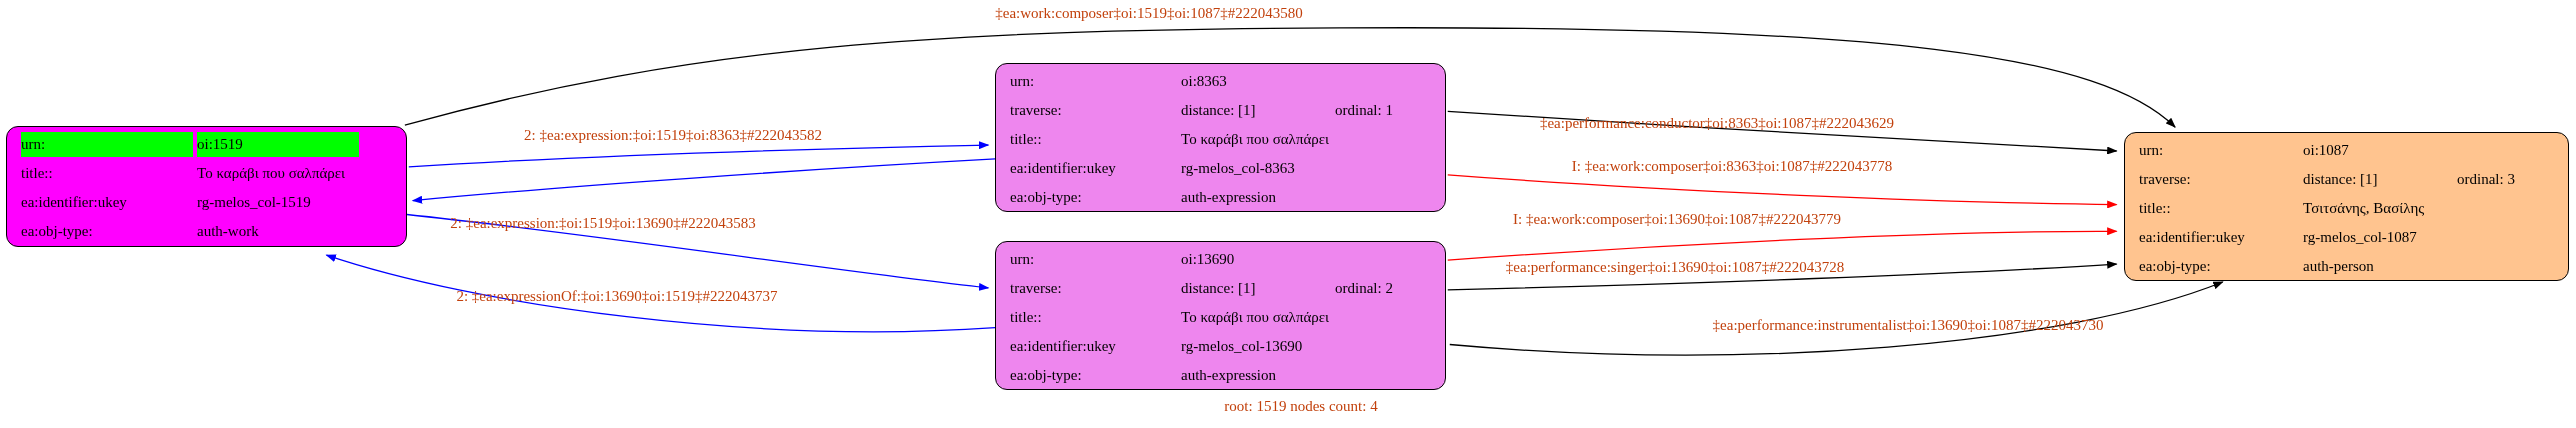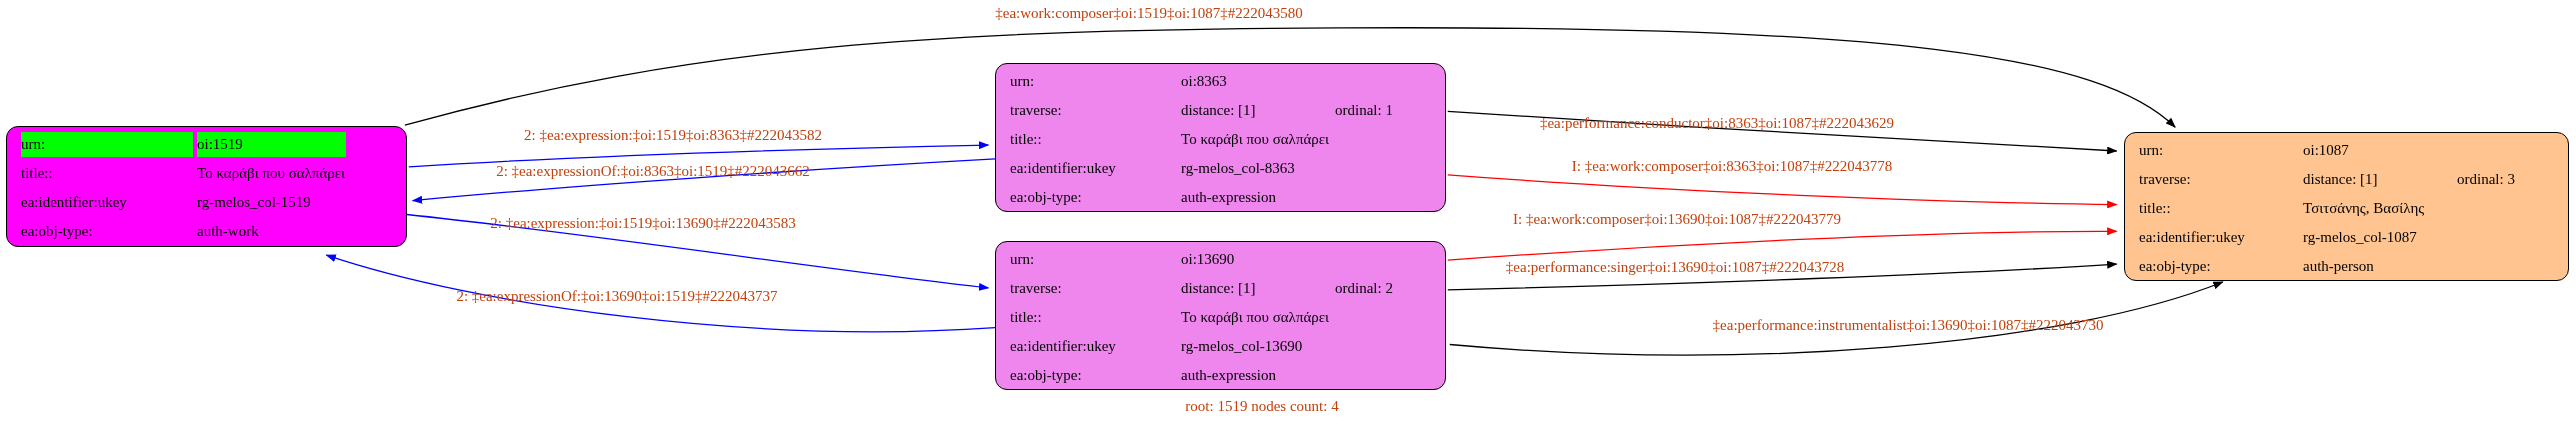--- a/index.html
+++ b/index.html
@@ -15,21 +15,21 @@
   }
   .row{display:flex;align-items:center;height:29px;padding-left:14px;}
   .n-mid .row,.n-right .row{height:29px;}
   .k{flex:none;white-space:nowrap;}
   .v{white-space:nowrap;}
   .v2{white-space:nowrap;}
   .n-left  .k{width:172px;margin-right:4px;}
   .n-mid   .k{width:167px;margin-right:4px;}
   .n-right .k{width:160px;margin-right:4px;}
   .gr .k,.gr .v{height:25px;line-height:25px;}
-  .gr .v{width:149px;flex:none;}
+  .gr .v{width:162px;flex:none;}
   .v-dist{width:154px;flex:none;}
   .elabel{
     position:absolute;transform:translate(-50%,-50%);
     white-space:nowrap;font-size:15px;color:#c2410c;
   }
 </style>
 </head>
 <body>
 
 <div class="canvas">
@@ -144,25 +144,24 @@
       <span class="v">rg-melos_col-1087</span>
     </div>
     <div class="row">
       <span class="k">ea:obj-type:</span>
       <span class="v">auth-person</span>
     </div>
   </div>
 
   <div class="elabel" style="left:1149px;top:13px;">‡ea:work:composer‡oi:1519‡oi:1087‡#222043580</div>
   <div class="elabel" style="left:645px;top:135px;margin-left:28px;">2: ‡ea:expression:‡oi:1519‡oi:8363‡#222043582</div>
-  <div class="elabel" style="left:653px;top:171px;">2: ‡ea:expressionOf:‡oi:8363‡oi:1519‡#222043662</div>
-  <div class="elabel" style="left:603px;top:223px;margin-left:40px;">2: ‡ea:expression:‡oi:1519‡oi:13690‡#222043583</div>
+  <div class="elabel" style="left:603px;top:223px;">2: ‡ea:expression:‡oi:1519‡oi:13690‡#222043583</div>
   <div class="elabel" style="left:617px;top:296px;">2: ‡ea:expressionOf:‡oi:13690‡oi:1519‡#222043737</div>
   <div class="elabel" style="left:1717px;top:123px;text-align:center;">‡ea:performance:conductor‡oi:8363‡oi:1087‡#222043629</div>
   <div class="elabel" style="left:1732px;top:166px;">I: ‡ea:work:composer‡oi:8363‡oi:1087‡#222043778</div>
   <div class="elabel" style="left:1677px;top:219px;">I: ‡ea:work:composer‡oi:13690‡oi:1087‡#222043779</div>
   <div class="elabel" style="left:1675px;top:267px;">‡ea:performance:singer‡oi:13690‡oi:1087‡#222043728</div>
   <div class="elabel" style="left:1908px;top:325px;text-align:right;">‡ea:performance:instrumentalist‡oi:13690‡oi:1087‡#222043730</div>
 
-  <div class="elabel" style="left:1262px;top:406px;">root: 1519 nodes count: 4</div>
+  <div class="elabel" style="left:1301px;top:406px;">root: 1519 nodes count: 4</div>
 
 </div>
 
 
 </body></html>

